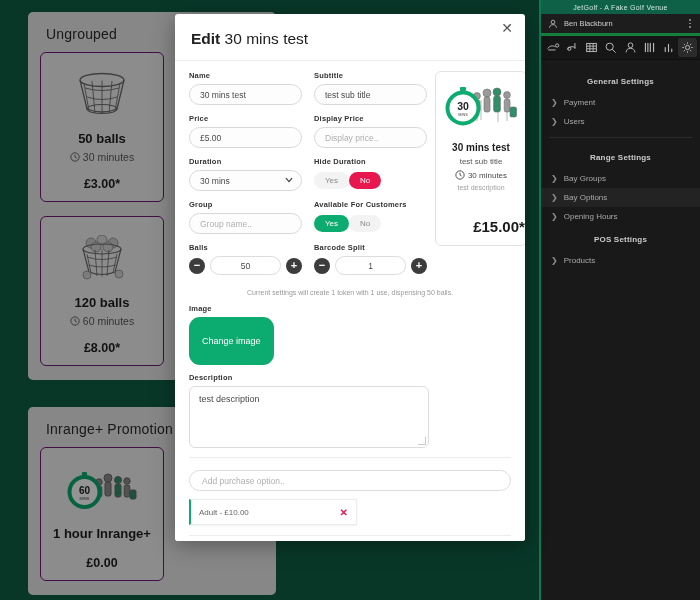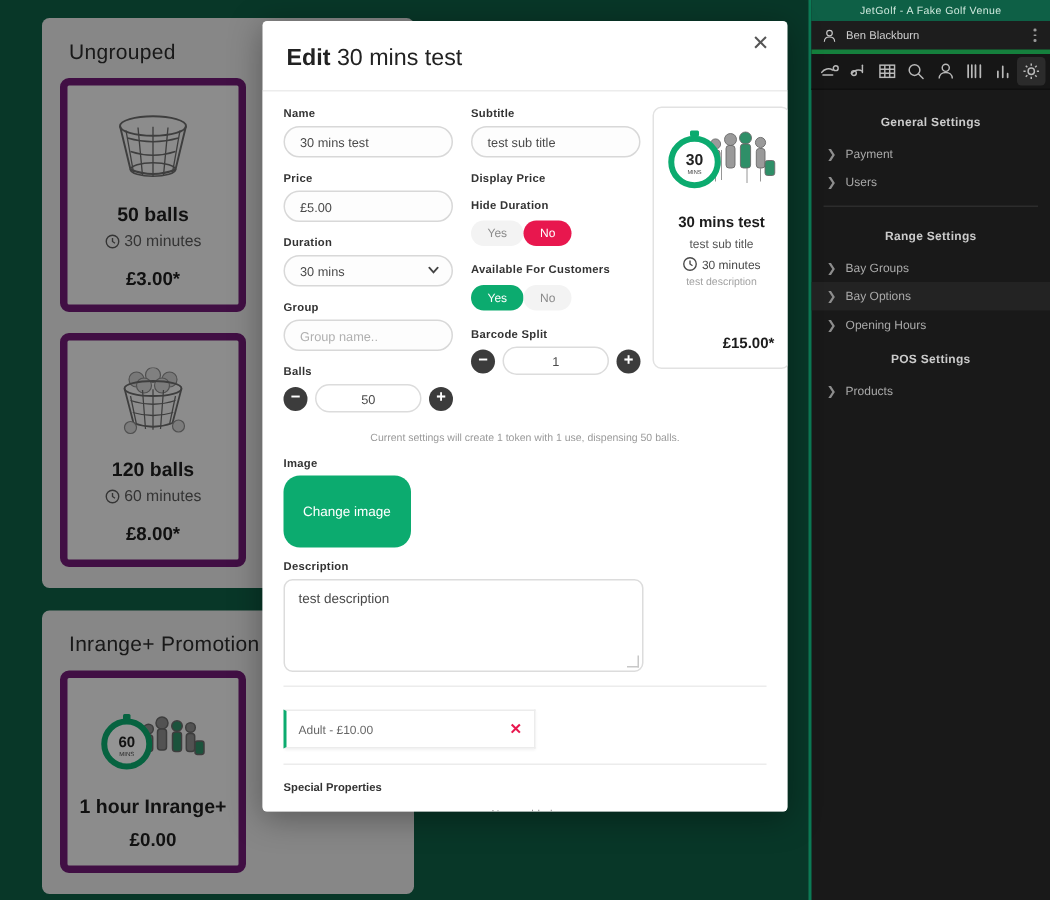--- a/index.html
+++ b/index.html
@@ -25,21 +25,21 @@
     position: absolute; left: 28px; background: #e9e9e9;
     border-radius: 5px; padding: 10px 12px 14px 12px;
   }
   .group-title {
     font-size: 14px; color: #2b2b2b; font-weight: 400;
     padding: 4px 2px 10px 6px; letter-spacing: .2px;
   }
   .card-row { display: flex; gap: 14px; }
   .prod-card {
     width: 124px; background: #f2f2f2;
-    border: 5px solid #701a75; border-radius: 6px;
+    border: 1px solid #701a75; border-radius: 6px;
     padding: 12px 8px 10px 8px;
     display: flex; flex-direction: column; align-items: center;
     min-height: 150px;
   }
   .prod-card .art { height: 58px; display:flex; align-items:center; justify-content:center; }
   .prod-name { font-size: 13px; font-weight: bold; color: #1e1e1e; margin-top: 8px; text-align:center;}
   .prod-dur { font-size: 10.5px; color: #5a5a5a; margin-top: 5px; display:flex; align-items:center; gap:3px;}
   .prod-desc { font-size: 9px; color: #7a7a7a; margin-top:4px; text-align:center; line-height:1.35;}
   .prod-price { font-size: 12.5px; font-weight: bold; color:#1e1e1e; margin-top: auto; padding-top: 12px;}
   .clock-sm { width: 10px; height: 10px; }
@@ -143,21 +143,21 @@
   .preview {
     width: 92px; flex:none; background:#fff; border:1px solid #e2e2e2;
     border-radius:6px; padding: 8px 6px 10px 6px;
     display:flex; flex-direction:column; align-items:center;
     height: 175px;
   }
   .pv-name { font-size: 10px; font-weight:bold; color:#1c1c1c; margin-top: 6px; text-align:center;}
   .pv-sub { font-size: 8px; color:#555; margin-top:4px;}
   .pv-dur { font-size: 8px; color:#4a4a4a; margin-top:4px; display:flex;align-items:center;gap:3px;}
   .pv-desc { font-size: 7px; color:#a2a2a2; margin-top:4px;}
-  .pv-price { font-size: 10px; font-weight:bold; color:#1c1c1c; margin-top:auto;padding-left:36px; }
+  .pv-price { font-size: 15px; font-weight:bold; color:#1c1c1c; margin-top:auto;padding-left:36px; }
 
   .sec { padding: 4px 14px 0 14px; }
   .btn-green {
     display:inline-block; background:#0cab6f; color:#fff; font-size:9px;
     border-radius: 11px; padding: 19px 13px; font-weight:400;
   }
   .ta {
     width: 240px; height: 62px; border:1px solid #dcdcdc; border-radius:6px;
     font-size:9px; color:#4a4a4a; padding: 7px 9px; background:#fff;
     position:relative;
@@ -328,20 +328,21 @@
               </div>
             </div>
 
             <div class="col">
               <div class="fld">
                 <div class="lbl">Subtitle</div>
                 <div class="inp">test sub title</div>
               </div>
               <div class="fld">
                 <div class="lbl">Display Price</div>
+                <div class="inp ph">Display price..</div>
               </div>
               <div class="fld">
                 <div class="lbl">Hide Duration</div>
                 <div class="toggle">
                   <div class="tg">Yes</div>
                   <div class="tg on-no">No</div>
                 </div>
               </div>
               <div class="fld">
                 <div class="lbl">Available For Customers</div>
@@ -406,20 +407,21 @@
         </div>
 
         <div class="sec" style="padding-top:8px;">
           <div class="lbl">Description</div>
           <div class="ta">test description</div>
         </div>
 
         <div class="hr"></div>
 
         <div class="sec" style="padding-top:7px;">
+          <div class="opt-input">Add purchase option..</div>
           <div class="opt-row">
             <span>Adult - £10.00</span>
             <span class="x">✕</span>
           </div>
         </div>
 
         <div class="hr" style="margin-top:10px;"></div>
 
         <div class="sp-label">Special Properties</div>
         <div class="none-added">None added..</div>

